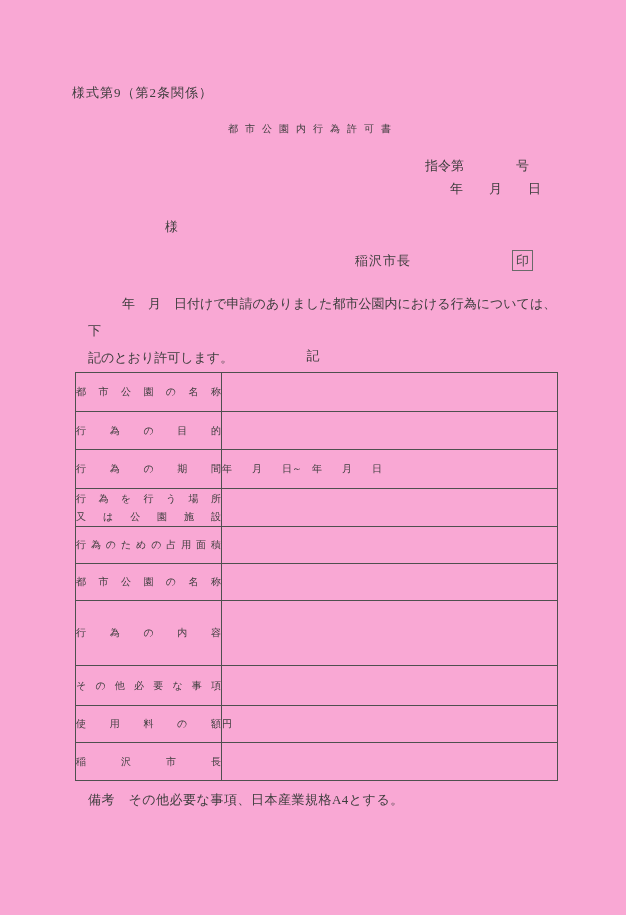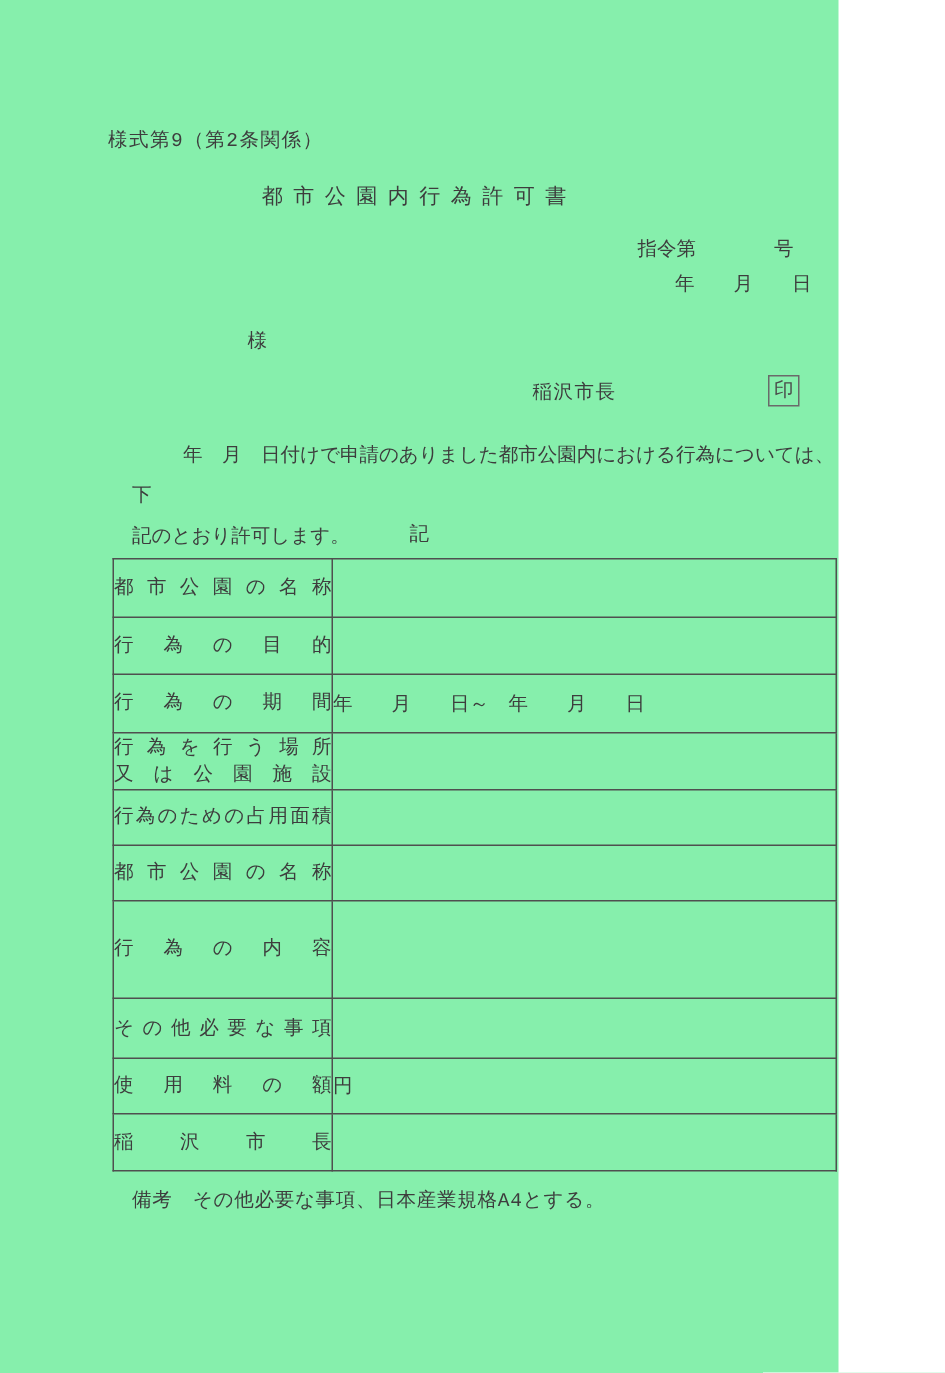--- a/index.html
+++ b/index.html
@@ -2,41 +2,41 @@
 <html><head>
 <meta charset="utf-8">
 <style>
   html, body {
     margin: 0;
     padding: 0;
     background: #ffffff;
   }
   .page {
     position: relative;
-    width: 559px;
+    width: 626px;
     height: 915px;
-    background: #86efac;
-    font-family: Liberation Mono, monospace;
+    background: #f9a8d4;
+    font-family: Liberation Serif, serif;
     color: #3d3d3d;
     font-size: 13px;
     overflow: hidden;
   }
   .form-number {
     position: absolute;
     left: 72px;
     top: 84px;
     letter-spacing: 1px;
   }
   .doc-title {
     position: absolute;
     left: 0;
     top: 122px;
     width: 100%;
     text-align: center;
-    font-size: 14px;
+    font-size: 10px;
     letter-spacing: 7px;
   }
   .directive-no {
     position: absolute;
     left: 425px;
     top: 157px;
   }
   .directive-date {
     position: absolute;
     left: 450px;
@@ -91,21 +91,21 @@
     left: 75px;
     top: 372px;
     width: 480px;
     border-collapse: collapse;
     table-layout: fixed;
   }
   table.permit td {
     border: 1px solid #4f4f4f;
     vertical-align: middle;
     padding: 0;
-    font-size: 13px;
+    font-size: 10px;
     color: #3d3d3d;
   }
   td.cell-label {
     width: 145px;
     padding: 0 6px;
   }
   .label-inner {
     text-align: justify;
     text-align-last: justify;
     -moz-text-align-last: justify;

